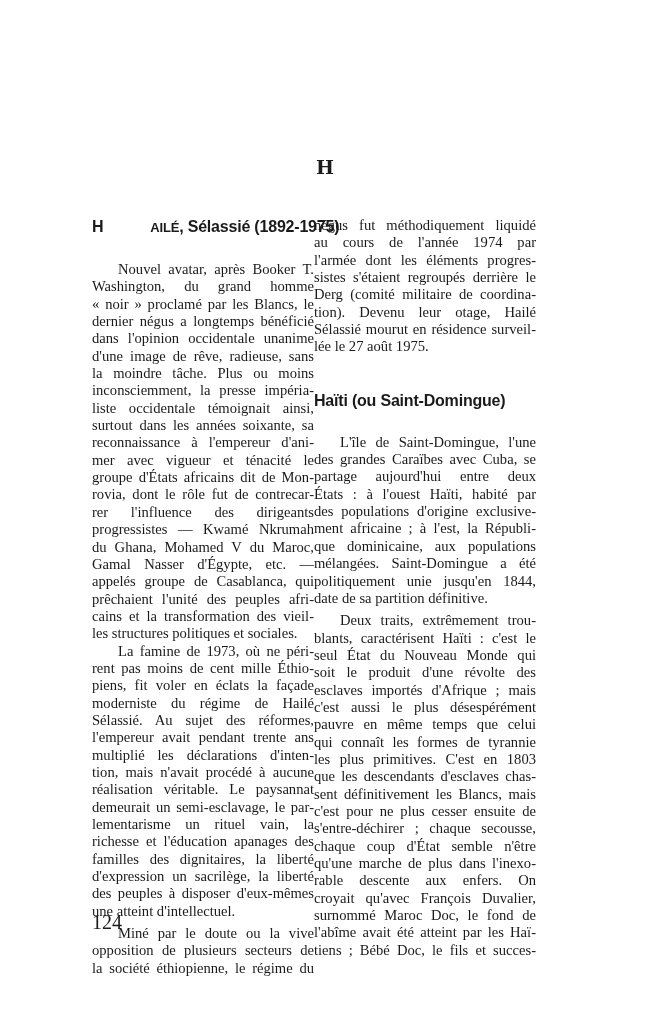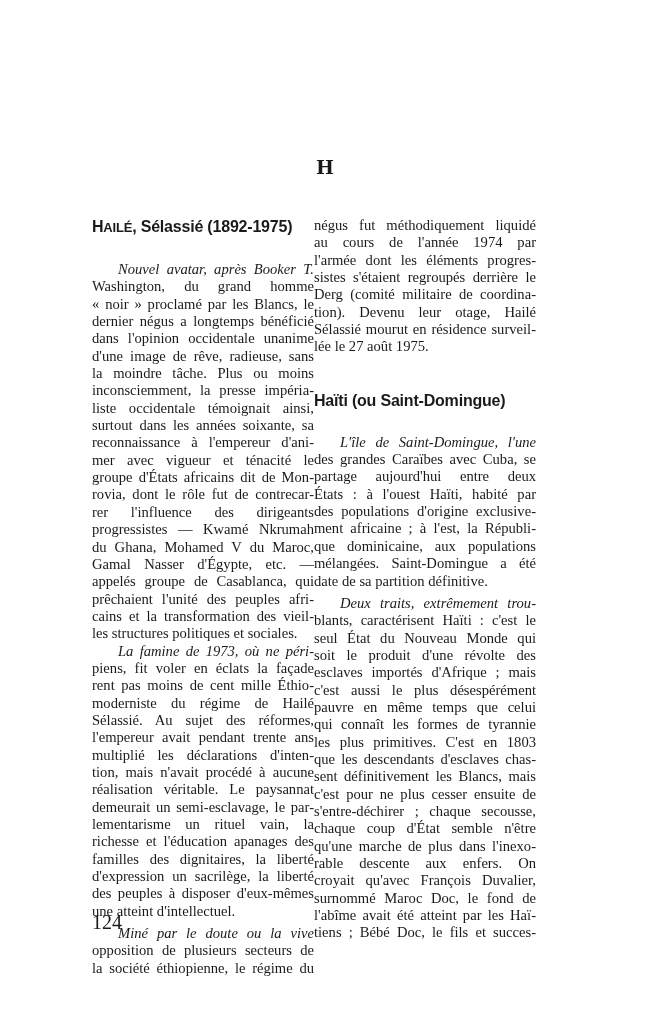--- a/index.html
+++ b/index.html
@@ -11,26 +11,26 @@
   .col {
     position: absolute; top: 217px; width: 222px;
     font-family: "Liberation Serif", "DejaVu Serif", serif; font-size: 14.6px; line-height: 17.35px;
   }
   .col-left { left: 92px; }
   .col-right { left: 314px; }
   .heading {
     font-family: "Liberation Sans", "DejaVu Sans", sans-serif; font-weight: bold; font-size: 16px;
     line-height: 20px; margin: 0; letter-spacing: -0.2px; white-space: nowrap;
   }
-  .heading .sc { font-size: 13px; }
+  .heading .sc { font-size: 13px; padding-left: 47px; }
   .heading .first { font-size: 16px; }
   .para { margin: 0; text-align: justify; text-indent: 26px; }
   .line { display: block; text-align: justify; text-align-last: justify; white-space: nowrap; }
   .line.last { text-align-last: left; }
-  .line.indent { padding-left: 26px; font-style: italic; }
+  .line.indent { padding-left: 26px; }
   .gap-heading { height: 23px; }
   .gap-para { height: 5px; }
   .gap-section { height: 35px; }
   .page-number {
     position: absolute; left: 92px; top: 911px;
     font-family: "Liberation Serif", "DejaVu Serif", serif; font-size: 20px;
   }
 </style>
 </head>
 <body>
@@ -59,22 +59,22 @@
       <span class="line">progressistes — Kwamé Nkrumah</span>
       <span class="line">du Ghana, Mohamed V du Maroc,</span>
       <span class="line">Gamal Nasser d'Égypte, etc. —</span>
       <span class="line">appelés groupe de Casablanca, qui</span>
       <span class="line">prêchaient l'unité des peuples afri-</span>
       <span class="line">cains et la transformation des vieil-</span>
       <span class="line last">les structures politiques et sociales.</span>
     </div>
   <div class="para" style="text-indent: 0px;">
       <span class="line indent">La famine de 1973, où ne péri-</span>
+      <span class="line">rent pas moins de cent mille Éthio-</span>
       <span class="line">piens, fit voler en éclats la façade</span>
-      <span class="line">rent pas moins de cent mille Éthio-</span>
       <span class="line">moderniste du régime de Hailé</span>
       <span class="line">Sélassié. Au sujet des réformes,</span>
       <span class="line">l'empereur avait pendant trente ans</span>
       <span class="line">multiplié les déclarations d'inten-</span>
       <span class="line">tion, mais n'avait procédé à aucune</span>
       <span class="line">réalisation véritable. Le paysannat</span>
       <span class="line">demeurait un semi-esclavage, le par-</span>
       <span class="line">lementarisme un rituel vain, la</span>
       <span class="line">richesse et l'éducation apanages des</span>
       <span class="line">familles des dignitaires, la liberté</span>
@@ -106,20 +106,21 @@
   <div class="gap-heading"></div>
   <div class="para" style="text-indent: 0px;">
       <span class="line indent">L'île de Saint-Domingue, l'une</span>
       <span class="line">des grandes Caraïbes avec Cuba, se</span>
       <span class="line">partage aujourd'hui entre deux</span>
       <span class="line">États : à l'ouest Haïti, habité par</span>
       <span class="line">des populations d'origine exclusive-</span>
       <span class="line">ment africaine ; à l'est, la Républi-</span>
       <span class="line">que dominicaine, aux populations</span>
       <span class="line">mélangées. Saint-Domingue a été</span>
+      <span class="line">politiquement unie jusqu'en 1844,</span>
       <span class="line last">date de sa partition définitive.</span>
     </div>
   <div class="gap-para"></div>
   <div class="para" style="text-indent: 0px;">
       <span class="line indent">Deux traits, extrêmement trou-</span>
       <span class="line">blants, caractérisent Haïti : c'est le</span>
       <span class="line">seul État du Nouveau Monde qui</span>
       <span class="line">soit le produit d'une révolte des</span>
       <span class="line">esclaves importés d'Afrique ; mais</span>
       <span class="line">c'est aussi le plus désespérément</span>

